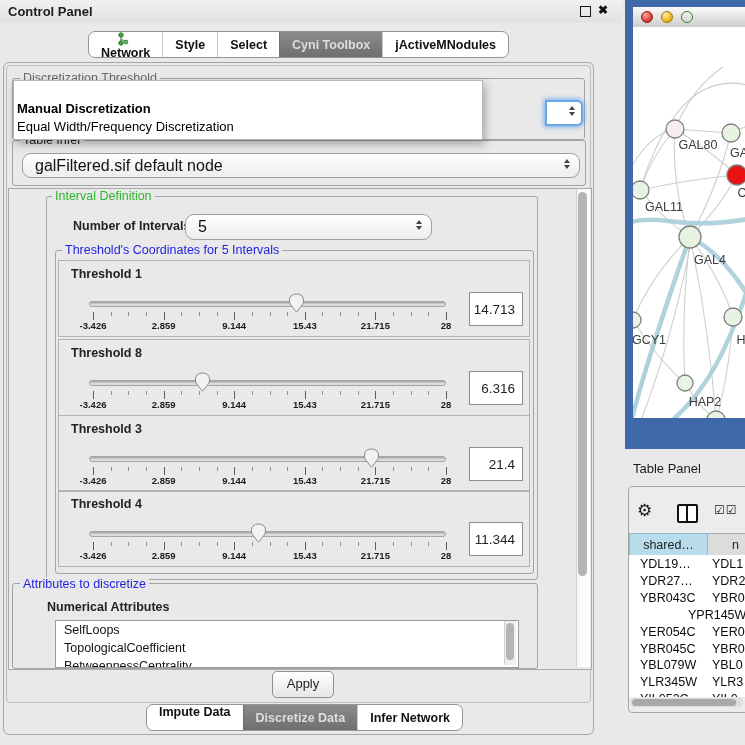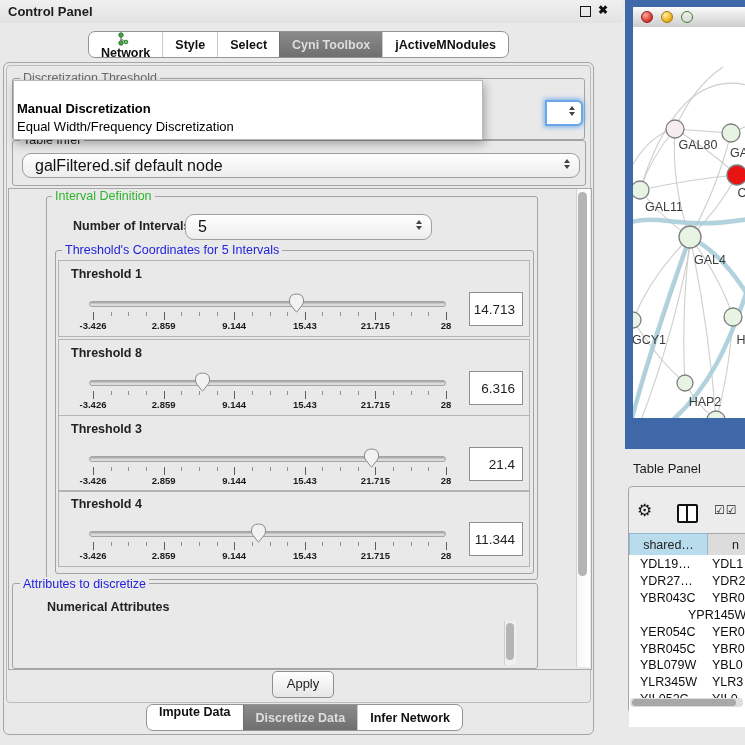--- a/index.html
+++ b/index.html
@@ -106,21 +106,21 @@
   
   #tp-title{left:633px;top:461px;font-size:13px;color:#1c1c1c;}
   #tp-box{left:628px;top:486px;width:130px;height:225px;border:1px solid #a5a5a5;border-radius:4px;background:#ececec;}
   #tp-gear{left:637px;top:500px;font-size:17px;color:#1a1a1a;}
   #tp-split{left:677px;top:504px;width:17px;height:15px;border:2px solid #111;border-radius:2px;background:#fff;}
   #tp-split .mid{position:absolute;left:7px;top:0;width:2px;height:15px;background:#111;}
   #tp-checks{left:714px;top:503px;font-size:12px;color:#222;letter-spacing:1px;}
   .th-cell{position:absolute;top:533px;height:36px;font-size:12.5px;line-height:22px;box-sizing:border-box;}
   #tp-col0{left:629px;width:79px;background:#b9dcec;border:1px solid #93b9cd;text-align:center;}
   #tp-col1{left:708px;width:62px;background:#dcdcdc;border-top:1px solid #a8a8a8;border-bottom:1px solid #a8a8a8;padding-left:24px;}
-  #tp-rows{left:629px;top:555px;width:116px;height:172px;background:#fff;overflow:hidden;}
+  #tp-rows{left:629px;top:555px;width:116px;height:142px;background:#fff;overflow:hidden;}
   .t-row{position:absolute;left:0;width:100%;height:17px;font-size:12.5px;line-height:17px;color:#0d0d0d;}
   .t-row .c0{position:absolute;left:11px;}
   .t-row .c1{position:absolute;left:83px;}
   #tp-hscroll{left:630px;top:698px;width:113px;height:9px;background:#dedede;border-radius:4px;}
   #tp-hthumb{left:632px;top:699px;width:104px;height:7px;background:#a8a8a8;border-radius:4px;}
 </style>
 </head>
 <body>
 
 <div class="screen">
@@ -340,20 +340,25 @@
         <div class="th-thumb" style="left: 191.4px;"><svg width="17" height="20" viewBox="0 0 17 20">
             <path d="M8.5,19.2 L3.2,12.6 Q1.4,10.4 1.4,8 Q1.4,1 8.5,1 Q15.6,1 15.6,8 Q15.6,10.4 13.8,12.6 Z" fill="#f2f2f2" stroke="#8a8a8a" stroke-width="1"></path>
           </svg></div>
         <div class="th-value">11.344</div>
       </div>
     </div>
 
   <div class="abs groupbox" id="attr-group"></div>
   <div class="grouptitle" id="attr-title">Attributes to discretize</div>
   <div class="abs" id="attr-header">Numerical Attributes</div>
+  <div class="abs" id="attr-list">
+      <div class="list-item">SelfLoops</div>
+      <div class="list-item">TopologicalCoefficient</div>
+      <div class="list-item">BetweennessCentrality</div>
+    </div>
   <div class="abs" id="attr-scroll"></div>
   <div class="abs" id="attr-thumb"></div>
 
   <div class="abs" id="apply-btn">Apply</div>
   <div class="abs tabstrip" id="bottom-tabs">
       <div class="tab">
         <span>Impute Data</span>
       </div>
       <div class="tab selected">
         <span>Discretize Data</span>

